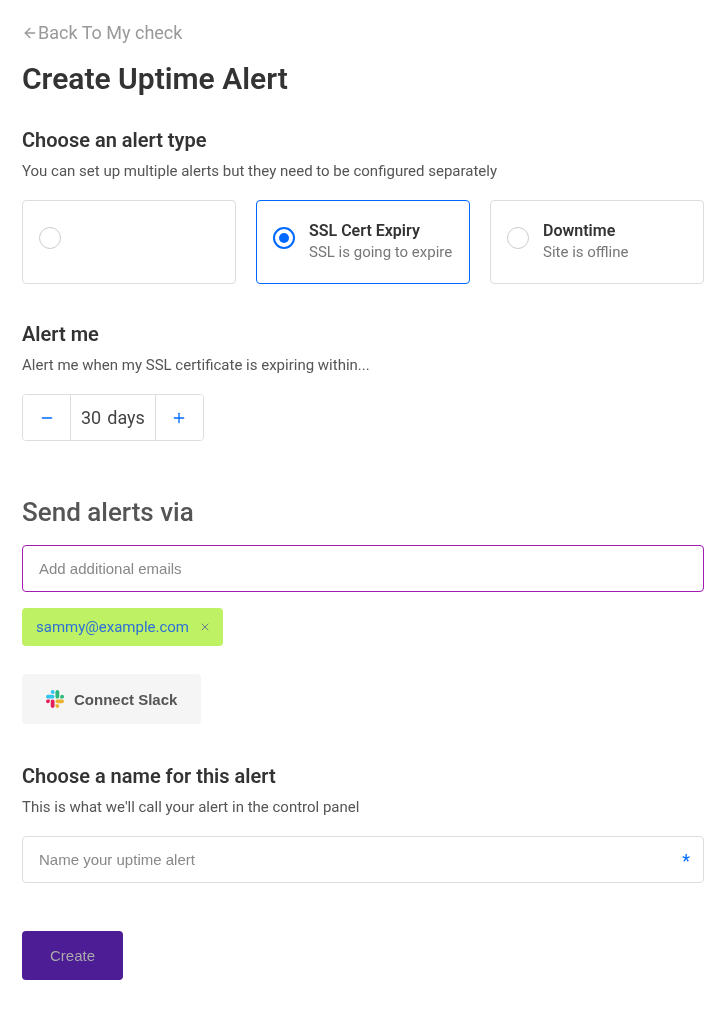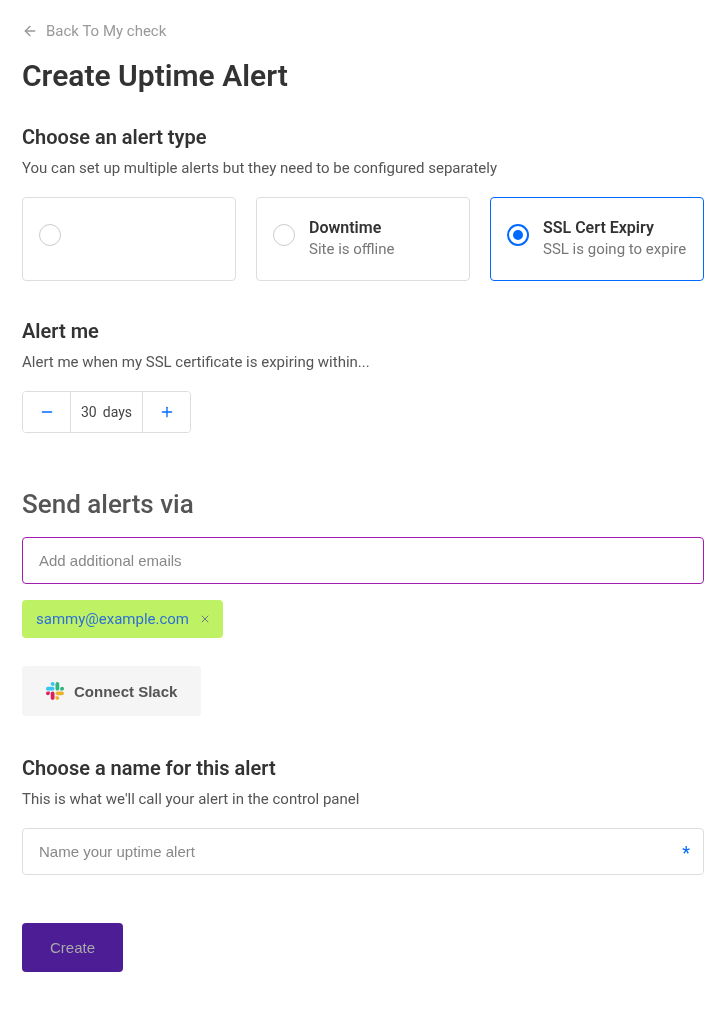--- a/index.html
+++ b/index.html
@@ -10,23 +10,23 @@
     body {
       font-family: -apple-system, BlinkMacSystemFont, "Segoe UI", Roboto, "Helvetica Neue", Arial, sans-serif;
       background: #fff;
       color: #333;
       padding: 22px;
       width: 726px;
     }
     .back-link {
       display: flex;
       align-items: center;
-      gap: 8px;
+      gap: 0;
       color: #999;
-      font-size: 15px;
+      font-size: 18px;
       cursor: pointer;
       margin-bottom: 18px;
     }
     .back-link svg {
       width: 16px;
       height: 16px;
     }
     h1.page-title {
       font-size: 30px;
       font-weight: 600;
@@ -129,21 +129,21 @@
       user-select: none;
     }
     .stepper-btn:first-child {
       border-right: 1px solid #ddd;
     }
     .stepper-btn:last-child {
       border-left: 1px solid #ddd;
     }
     .stepper-value {
       padding: 12px 10px;
-      font-size: 14px;
+      font-size: 18px;
       color: #444;
       display: flex;
       align-items: center;
       gap: 6px;
     }
 
     .email-input {
       width: 100%;
       border: 1px solid #a21caf;
       border-radius: 4px;
@@ -245,32 +245,32 @@
 
 <h1 class="page-title">Create Uptime Alert</h1>
 
 <h2 class="section-title">Choose an alert type</h2>
 <p class="section-desc">You can set up multiple alerts but they need to be configured separately</p>
 
 <div class="alert-type-row">
   <div class="alert-type-card">
     <div class="radio-circle"></div>
   </div>
+  <div class="alert-type-card selected">
+    <div class="radio-circle selected"></div>
+    <div class="alert-type-content">
+      <div class="alert-type-title">SSL Cert Expiry</div>
+      <div class="alert-type-desc">SSL is going to expire</div>
+    </div>
+  </div>
   <div class="alert-type-card">
     <div class="radio-circle"></div>
     <div class="alert-type-content">
       <div class="alert-type-title">Downtime</div>
       <div class="alert-type-desc">Site is offline</div>
-    </div>
-  </div>
-  <div class="alert-type-card selected">
-    <div class="radio-circle selected"></div>
-    <div class="alert-type-content">
-      <div class="alert-type-title">SSL Cert Expiry</div>
-      <div class="alert-type-desc">SSL is going to expire</div>
     </div>
   </div>
 </div>
 
 <h2 class="section-title">Alert me</h2>
 <p class="section-desc">Alert me when my SSL certificate is expiring within...</p>
 
 <div class="stepper">
   <div class="stepper-btn">
     <svg width="16" height="16" viewBox="0 0 24 24" fill="none" stroke="#0069ff" stroke-width="2" stroke-linecap="round">

